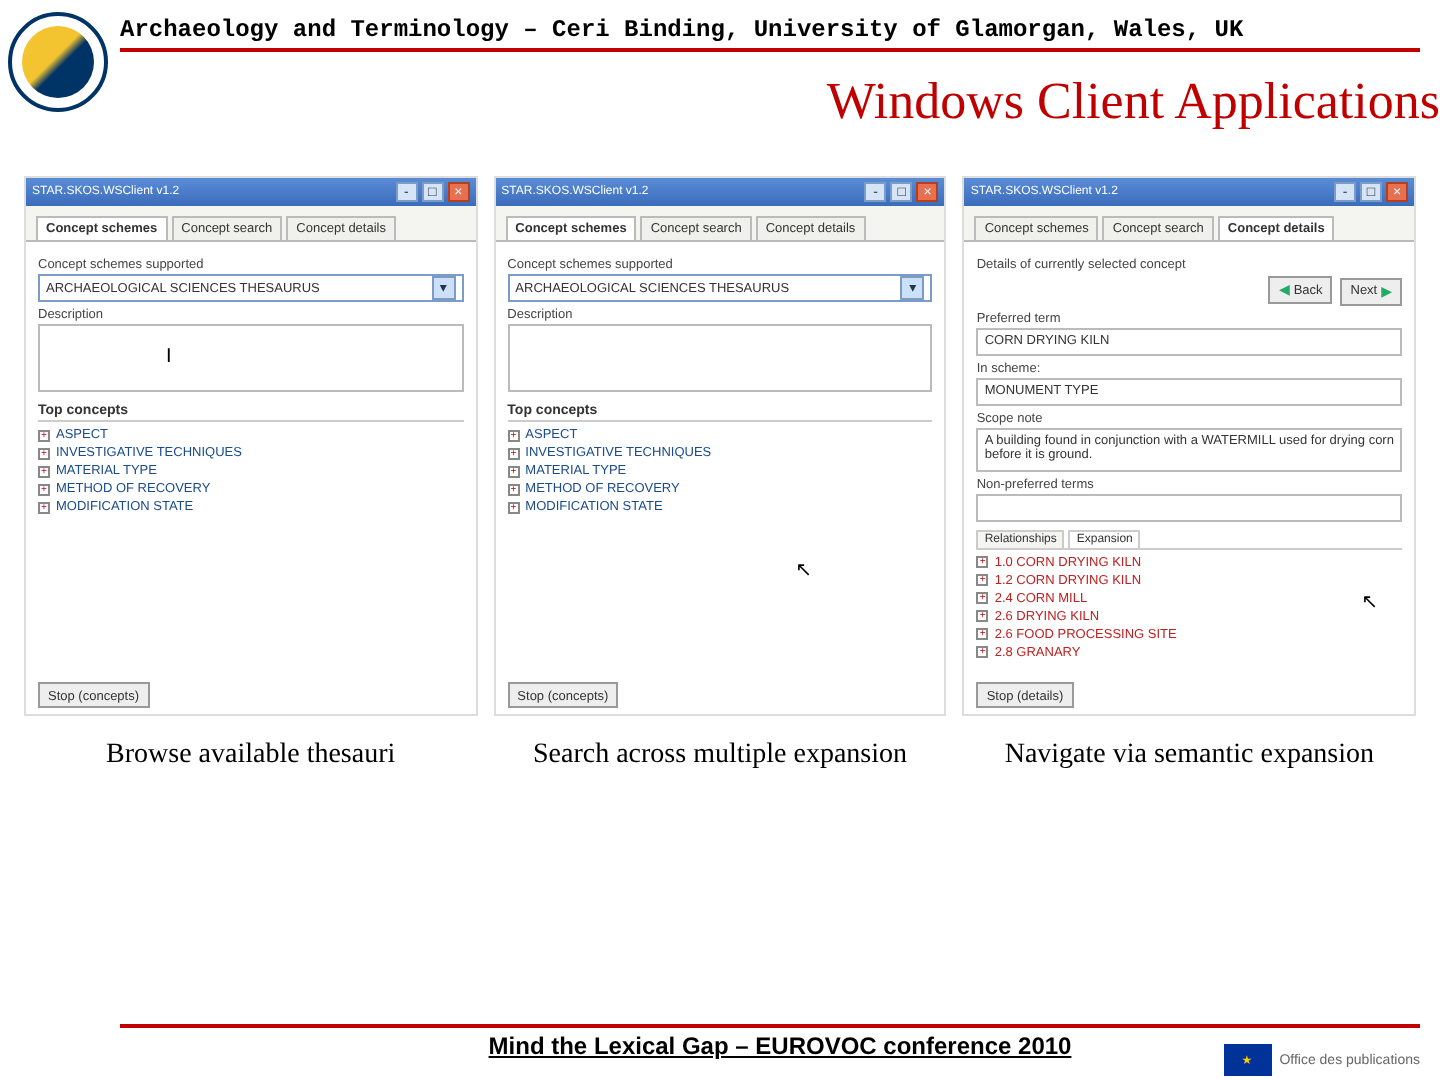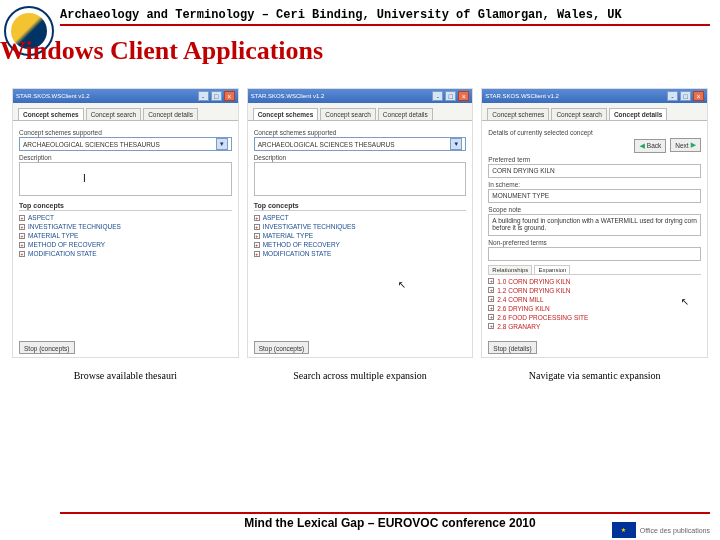--- a/index.html
+++ b/index.html
@@ -3,21 +3,21 @@
 <meta charset="utf-8">
 <style>
   * { box-sizing: border-box; margin: 0; padding: 0; }
   body { width: 720px; height: 540px; background: #fff; font-family: Arial, sans-serif; position: relative; overflow: hidden; }
   .slide { width: 720px; height: 540px; position: relative; }
   .header-bar { position: absolute; top: 8px; left: 60px; right: 10px; }
   .header-text { font-size: 12px; font-weight: bold; color: #000; font-family: Liberation Mono, monospace; }
   .header-line { height: 2px; background: #c00000; margin-top: 2px; }
   .logo { position: absolute; top: 6px; left: 4px; width: 50px; height: 50px; border-radius: 50%; border: 2px solid #003366; display: flex; align-items: center; justify-content: center; overflow: hidden; }
   .logo-inner { width: 36px; height: 36px; border-radius: 50%; background: linear-gradient(135deg, #f4c430 45%, #003366 55%); }
-  .title { position: absolute; top: 36px; left: 0; right: 0; text-align: left; font-family: "Times New Roman", serif; font-size: 26px; color: #c00000; font-weight: 700; }
+  .title { position: absolute; top: 36px; left: 0; right: 0; text-align: right; font-family: "Times New Roman", serif; font-size: 26px; color: #c00000; font-weight: 400; }
   .shots { position: absolute; top: 88px; left: 12px; right: 12px; display: flex; gap: 8px; }
   .shot { flex: 1; height: 270px; background: #fff; border: 1px solid #ddd; font-size: 7px; color: #333; position: relative; }
   .titlebar { height: 14px; background: linear-gradient(#5a8cd6,#3a6cbc); display: flex; align-items: center; padding: 0 3px; color: #fff; font-size: 6px; }
   .titlebar .spacer { flex: 1; }
   .winbtn { width: 11px; height: 10px; background: #d6e4f7; margin-left: 2px; display: inline-flex; align-items: center; justify-content: center; font-size: 7px; color: #333; border: 1px solid #7a9cc6; }
   .winbtn.close { background: #e87050; color: #fff; border-color: #b04020; }
   .tabs { display: flex; padding: 5px 5px 0 5px; gap: 2px; border-bottom: 1px solid #bbb; background: #f4f4f0; }
   .tab { padding: 2px 4px; border: 1px solid #bbb; border-bottom: none; background: #f0f0ec; font-size: 6.5px; }
   .tab.active { background: #fff; font-weight: bold; }
   .panel { padding: 5px 6px; }
@@ -32,24 +32,24 @@
   .btnrow { text-align: right; margin-top: 2px; }
   .navbtn { display: inline-flex; align-items: center; gap: 2px; height: 14px; padding: 0 4px; border: 1px solid #999; background: #eee; font-size: 6.5px; margin-left: 2px; }
   .arr { font-size: 7px; color: #2a6; }
   .subtabs { display: flex; gap: 2px; margin-top: 4px; border-bottom: 1px solid #ccc; }
   .subtab { padding: 1px 3px; border: 1px solid #ccc; border-bottom: none; font-size: 6px; background: #f4f4f0; }
   .subtab.active { background: #fff; }
   .redlist .li { color: #c02020; }
   .bottom-area { position: absolute; bottom: 3px; left: 6px; right: 6px; display: flex; justify-content: space-between; align-items: center; }
   .stopbtn { display: inline-block; padding: 0 4px; height: 13px; line-height: 13px; border: 1px solid #999; background: #eee; font-size: 6.5px; }
   .captions { position: absolute; top: 370px; left: 12px; right: 12px; display: flex; gap: 8px; }
-  .cap { flex: 1; text-align: center; font-family: "Times New Roman", serif; font-size: 10px; color: #000; padding: 0 4px; }
+  .cap { flex: 1; text-align: center; font-family: "Times New Roman", serif; font-size: 14px; color: #000; padding: 0 4px; }
   .footer { position: absolute; bottom: 10px; left: 0; right: 0; }
   .footer-line { height: 2px; background: #c00000; margin: 0 10px 2px 60px; }
-  .footer-row { display: flex; align-items: flex-start; }
+  .footer-row { display: flex; align-items: flex-start; text-decoration: underline; }
   .footer-text { flex: 1; text-align: center; font-size: 12px; font-weight: bold; padding-left: 60px; }
   .pub-logo { position: absolute; right: 10px; bottom: 2px; display: flex; align-items: center; gap: 4px; }
   .eu-flag { width: 24px; height: 16px; background: #003399; position: relative; }
   .eu-flag::after { content: "★"; position: absolute; color: #ffcc00; font-size: 6px; top: 4px; left: 9px; }
   .pub-text { font-size: 7px; color: #666; line-height: 1; }
   .cursor { position: absolute; font-size: 10px; color: #000; pointer-events: none; }
 </style>
 </head>
 <body>
 

